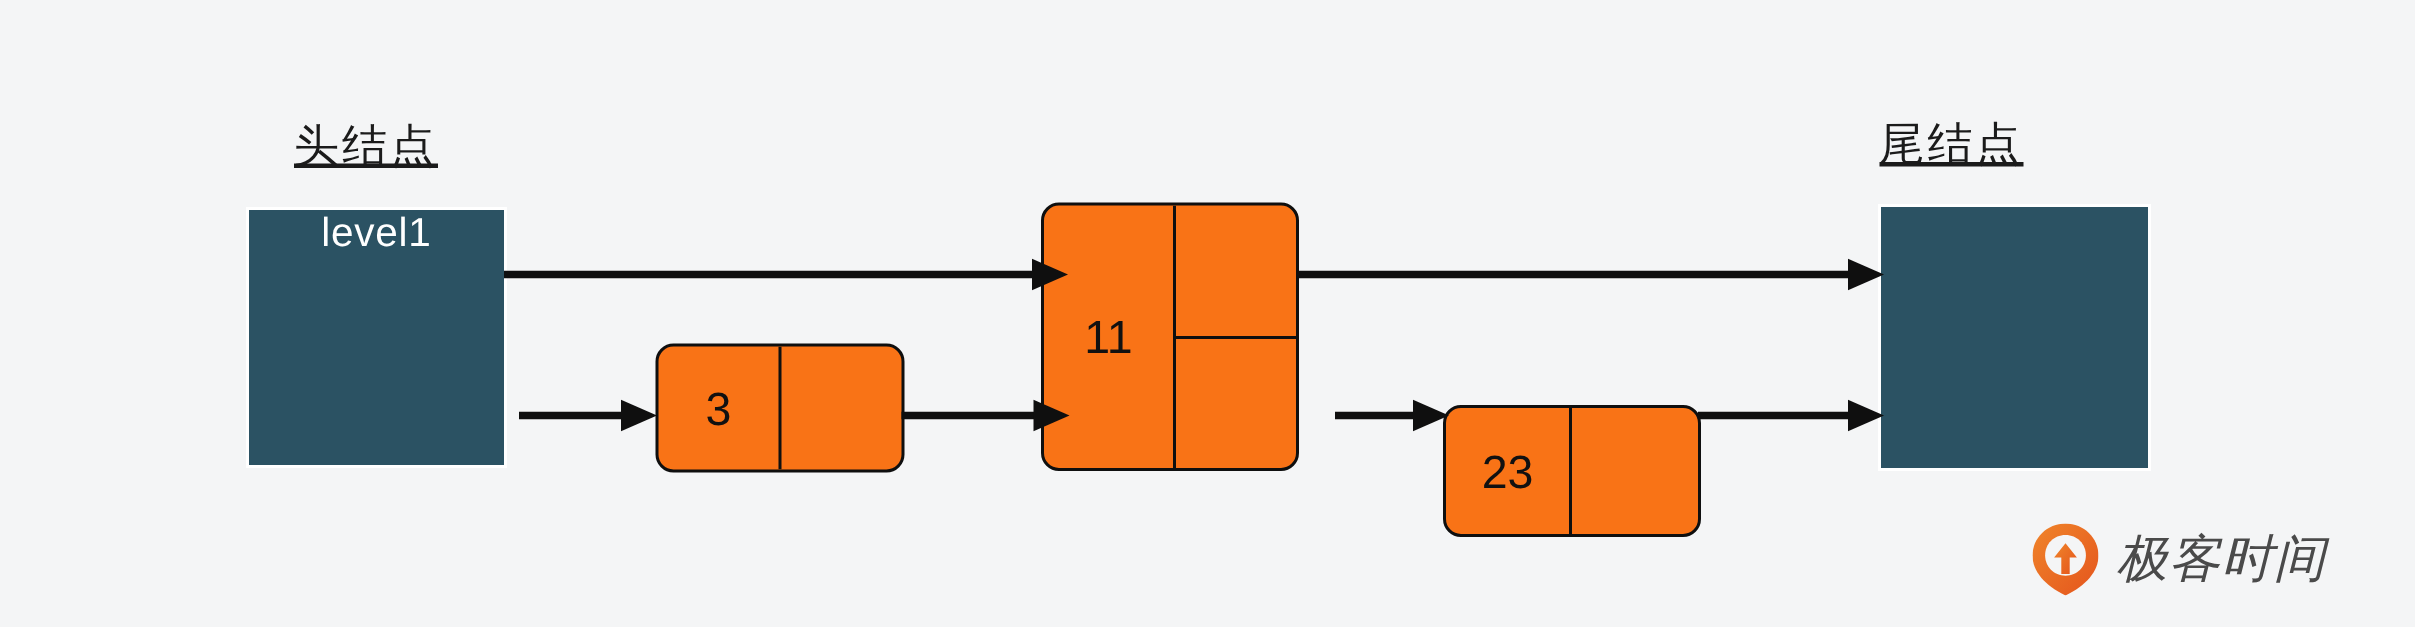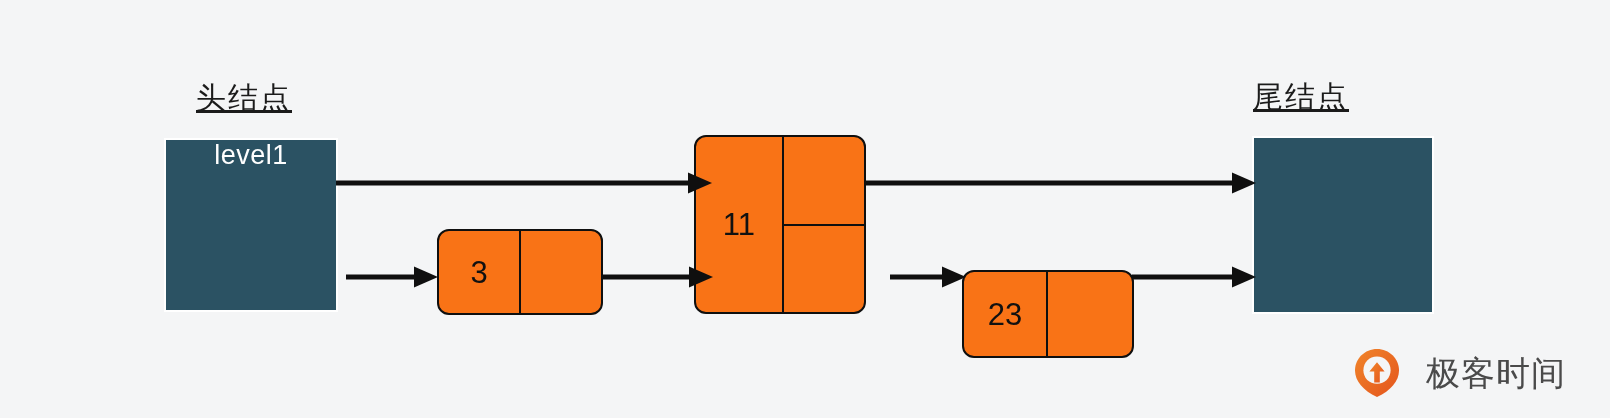--- a/index.html
+++ b/index.html
@@ -123,21 +123,22 @@
   .arrow { position: absolute; height: 22px; }
   .arrow svg { display: block; overflow: visible; }
 
   
   #logo {
     position: absolute;
     left: 1355px;
     top: 349px;
     display: flex;
     align-items: center;
-    gap: 27px;
+    gap: 12px;
+    font-style: italic;
   }
   #logo-mark { width: 44px; height: 48px; display: block; }
   #logo-text {
     font-size: 34px;
     color: #4a4a4a;
     letter-spacing: 1px;
     white-space: nowrap;
     line-height: 1;
   }
 </style>

